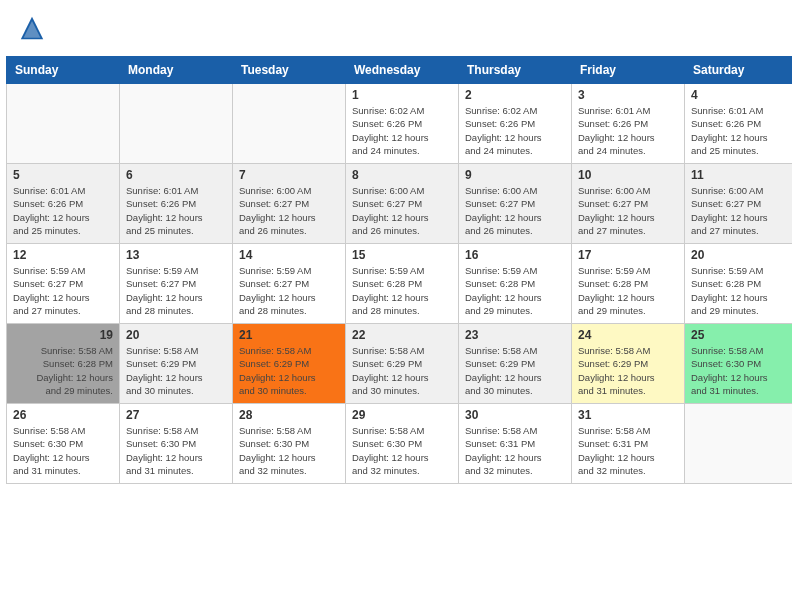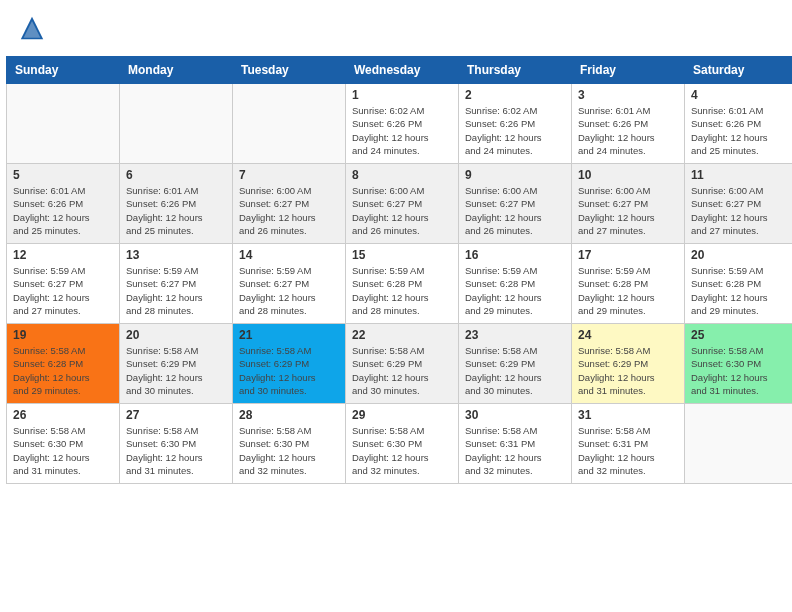--- a/index.html
+++ b/index.html
@@ -254,35 +254,35 @@
         </td>
         <td>
           <span class="day-number">20</span>
           <div class="day-info" style="white-space: pre-line;">Sunrise: 5:59 AM
 Sunset: 6:28 PM
 Daylight: 12 hours
 and 29 minutes.</div>
         </td>
       </tr>
       <tr style="background: rgb(240, 240, 240);">
+        <td style="background: #a3a3a3; text-align: right;">
+          <span class="day-number">19</span>
+          <div class="day-info" style="white-space: pre-line;">Sunrise: 5:58 AM
+Sunset: 6:28 PM
+Daylight: 12 hours
+and 29 minutes.</div>
+        </td>
+        <td style="background: rgb(240, 240, 240);">
+          <span class="day-number">20</span>
+          <div class="day-info" style="white-space: pre-line;">Sunrise: 5:58 AM
+Sunset: 6:29 PM
+Daylight: 12 hours
+and 30 minutes.</div>
+        </td>
         <td style="background: #f97316;">
-          <span class="day-number">19</span>
-          <div class="day-info" style="white-space: pre-line;">Sunrise: 5:58 AM
-Sunset: 6:28 PM
-Daylight: 12 hours
-and 29 minutes.</div>
-        </td>
-        <td style="background: rgb(240, 240, 240);">
-          <span class="day-number">20</span>
-          <div class="day-info" style="white-space: pre-line;">Sunrise: 5:58 AM
-Sunset: 6:29 PM
-Daylight: 12 hours
-and 30 minutes.</div>
-        </td>
-        <td style="background: #0ea5e9;">
           <span class="day-number">21</span>
           <div class="day-info" style="white-space: pre-line;">Sunrise: 5:58 AM
 Sunset: 6:29 PM
 Daylight: 12 hours
 and 30 minutes.</div>
         </td>
         <td style="background: rgb(240, 240, 240);">
           <span class="day-number">22</span>
           <div class="day-info" style="white-space: pre-line;">Sunrise: 5:58 AM
 Sunset: 6:29 PM

